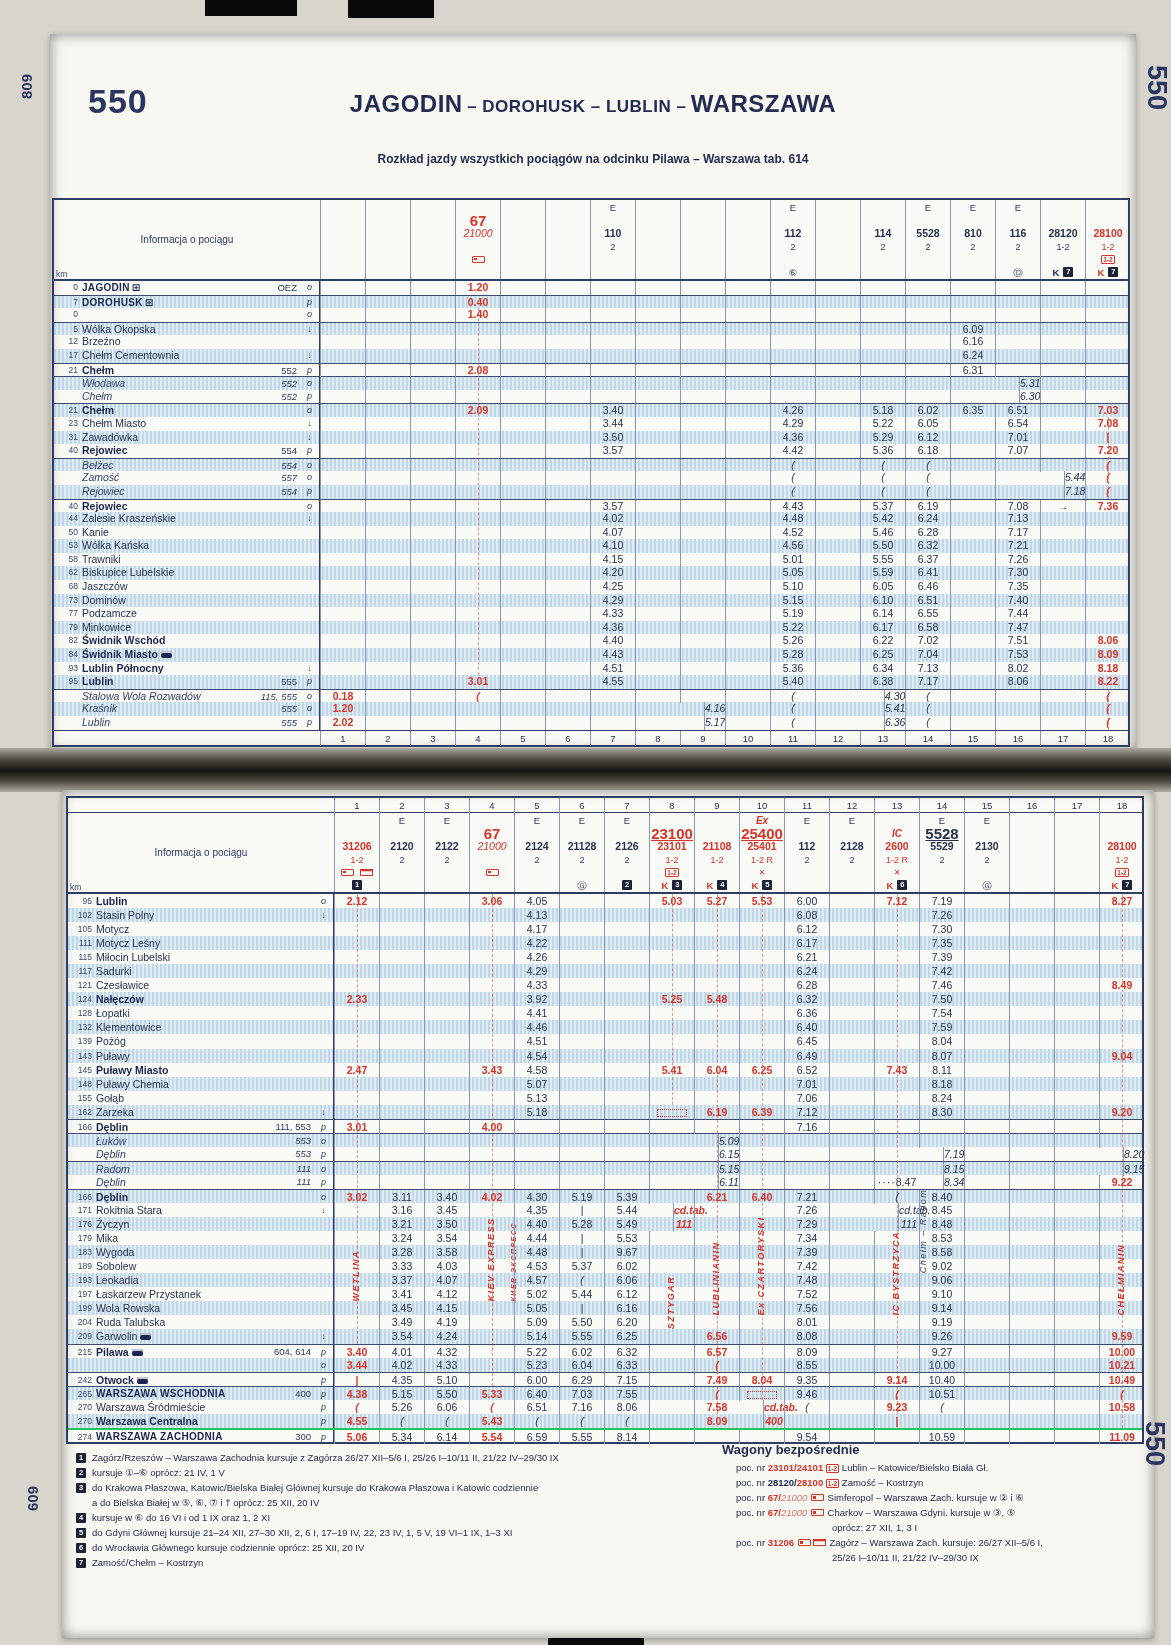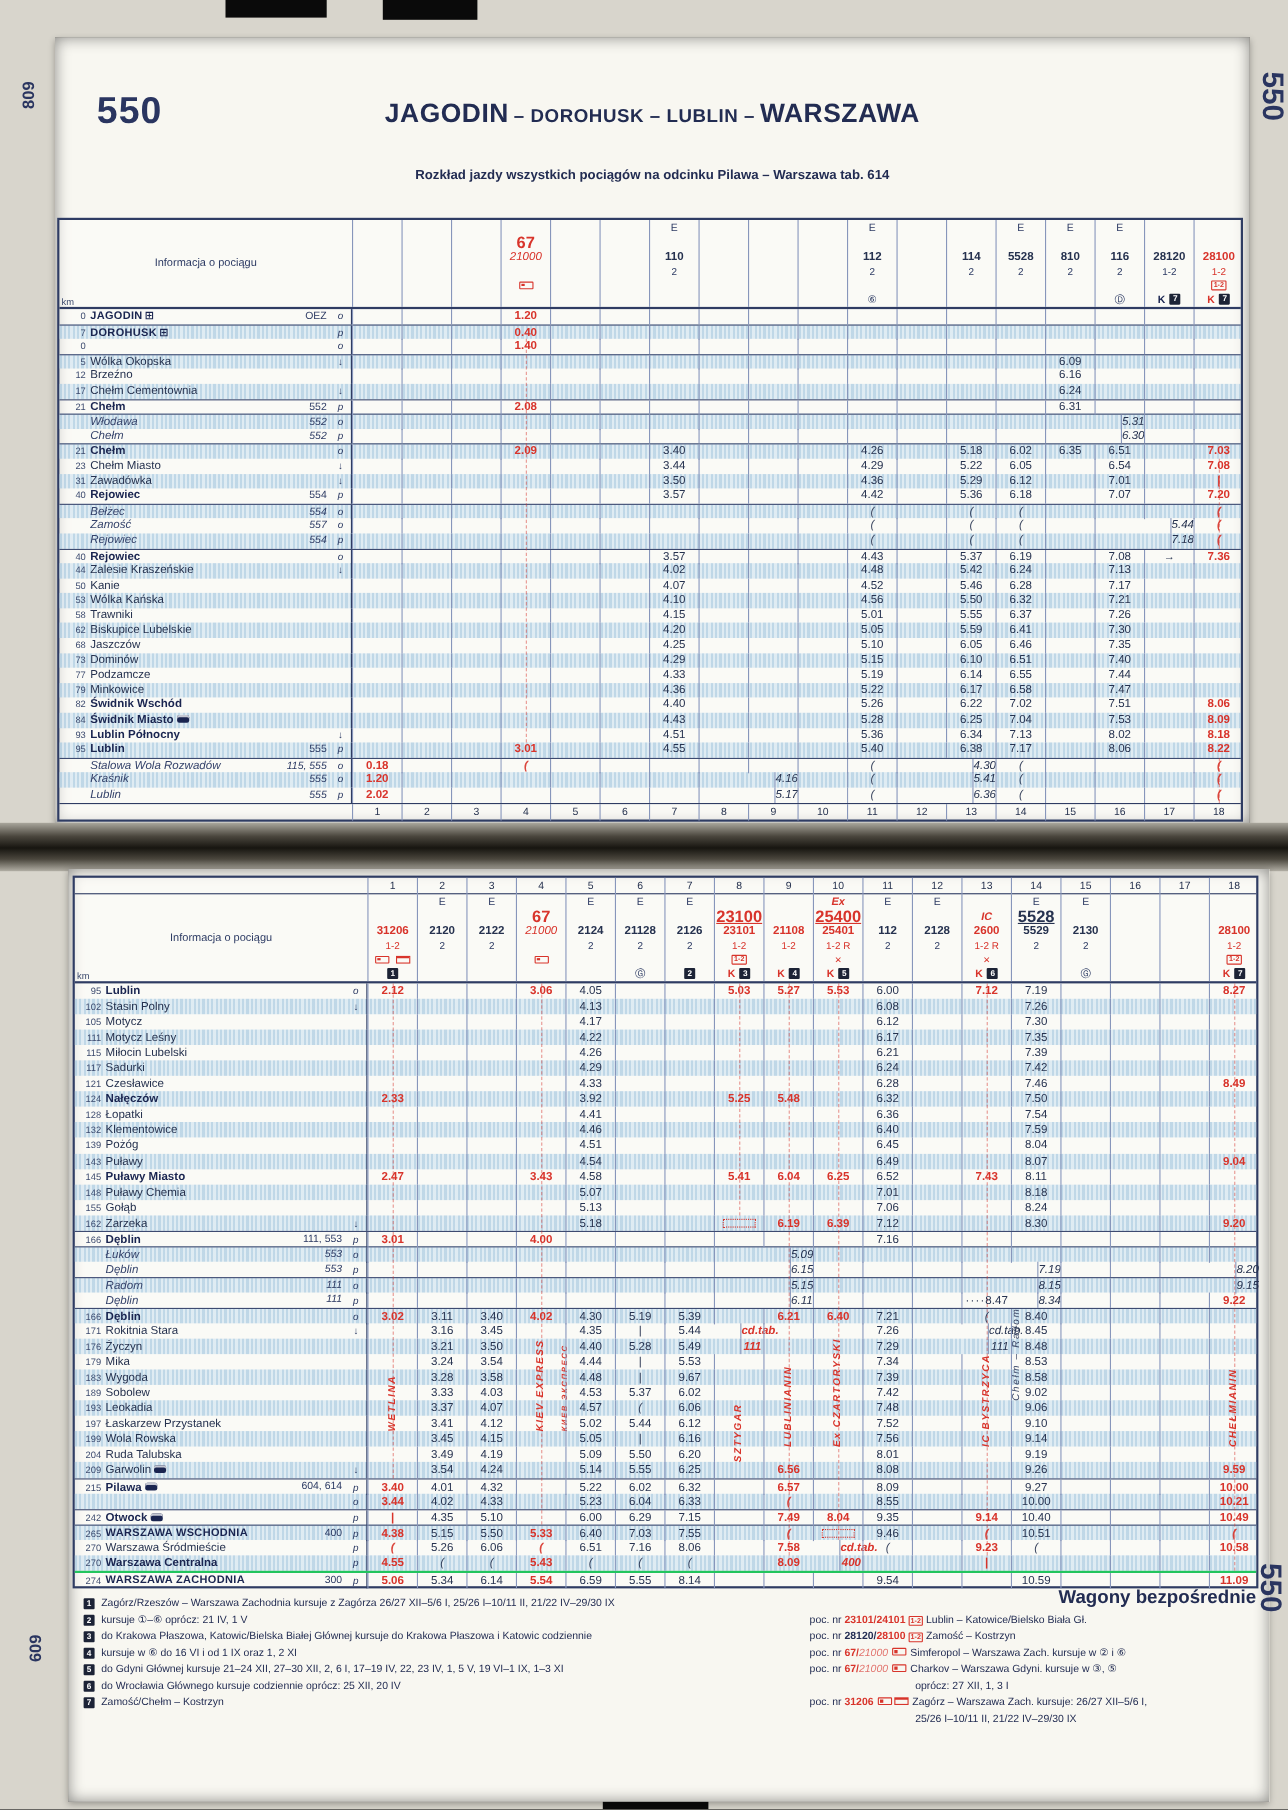--- a/index.html
+++ b/index.html
@@ -96,21 +96,21 @@
   .vlab{writing-mode:vertical-rl;transform:rotate(180deg);font-size:9px;font-weight:bold;font-style:italic;
         color:#d8342b;letter-spacing:1.5px;white-space:nowrap;display:flex;align-items:center;}
   .vlab.blk{color:#3a4666;font-weight:normal;}
 
   
   #notes{position:absolute;left:14px;top:662px;width:640px;font-size:9.5px;color:#222c52;}
   .fnline{display:flex;margin-bottom:2.5px;line-height:12.5px;}
   .fnline .fnbox{flex:0 0 10px;margin:1px 6px 0 0;}
   .fnl2{margin-left:16px;line-height:12.5px;margin-bottom:2.5px;}
   #wag{position:absolute;left:660px;top:652px;width:420px;font-size:9.5px;color:#222c52;}
-  #wag .wtitle{text-align:right;font-weight:bold;font-size:17px;margin-bottom:4px;}
+  #wag .wtitle{text-align:left;font-weight:bold;font-size:13px;margin-bottom:4px;}
   .wline{margin-bottom:2px;line-height:13px;padding-left:14px;}
   .wline .wb{font-weight:bold;}
   .wline .wr{font-weight:bold;color:#d8342b;}
   .wline .wri{font-style:italic;color:#e2736d;}
   .wl2{padding-left:110px;line-height:13px;margin-bottom:2px;}
 </style>
 </head>
 <body>
 
 <div id="scan">
@@ -2286,20 +2286,21 @@
           <span class="fntext">Zagórz/Rzeszów – Warszawa Zachodnia kursuje z Zagórza 26/27 XII–5/6 I, 25/26 I–10/11 II, 21/22 IV–29/30 IX</span>
         </div>
         <div class="fnline">
           <span class="fnbox">2</span>
           <span class="fntext">kursuje ①–⑥ oprócz: 21 IV, 1 V</span>
         </div>
         <div class="fnline">
           <span class="fnbox">3</span>
           <span class="fntext">do Krakowa Płaszowa, Katowic/Bielska Białej Głównej kursuje do Krakowa Płaszowa i Katowic codziennie</span>
         </div>
+        <div class="fnl2">a do Bielska Białej w ⑤, ⑥, ⑦ i † oprócz: 25 XII, 20 IV</div>
         <div class="fnline">
           <span class="fnbox">4</span>
           <span class="fntext">kursuje w ⑥ do 16 VI i od 1 IX oraz 1, 2 XI</span>
         </div>
         <div class="fnline">
           <span class="fnbox">5</span>
           <span class="fntext">do Gdyni Głównej kursuje 21–24 XII, 27–30 XII, 2, 6 I, 17–19 IV, 22, 23 IV, 1, 5 V, 19 VI–1 IX, 1–3 XI</span>
         </div>
         <div class="fnline">
           <span class="fnbox">6</span>

